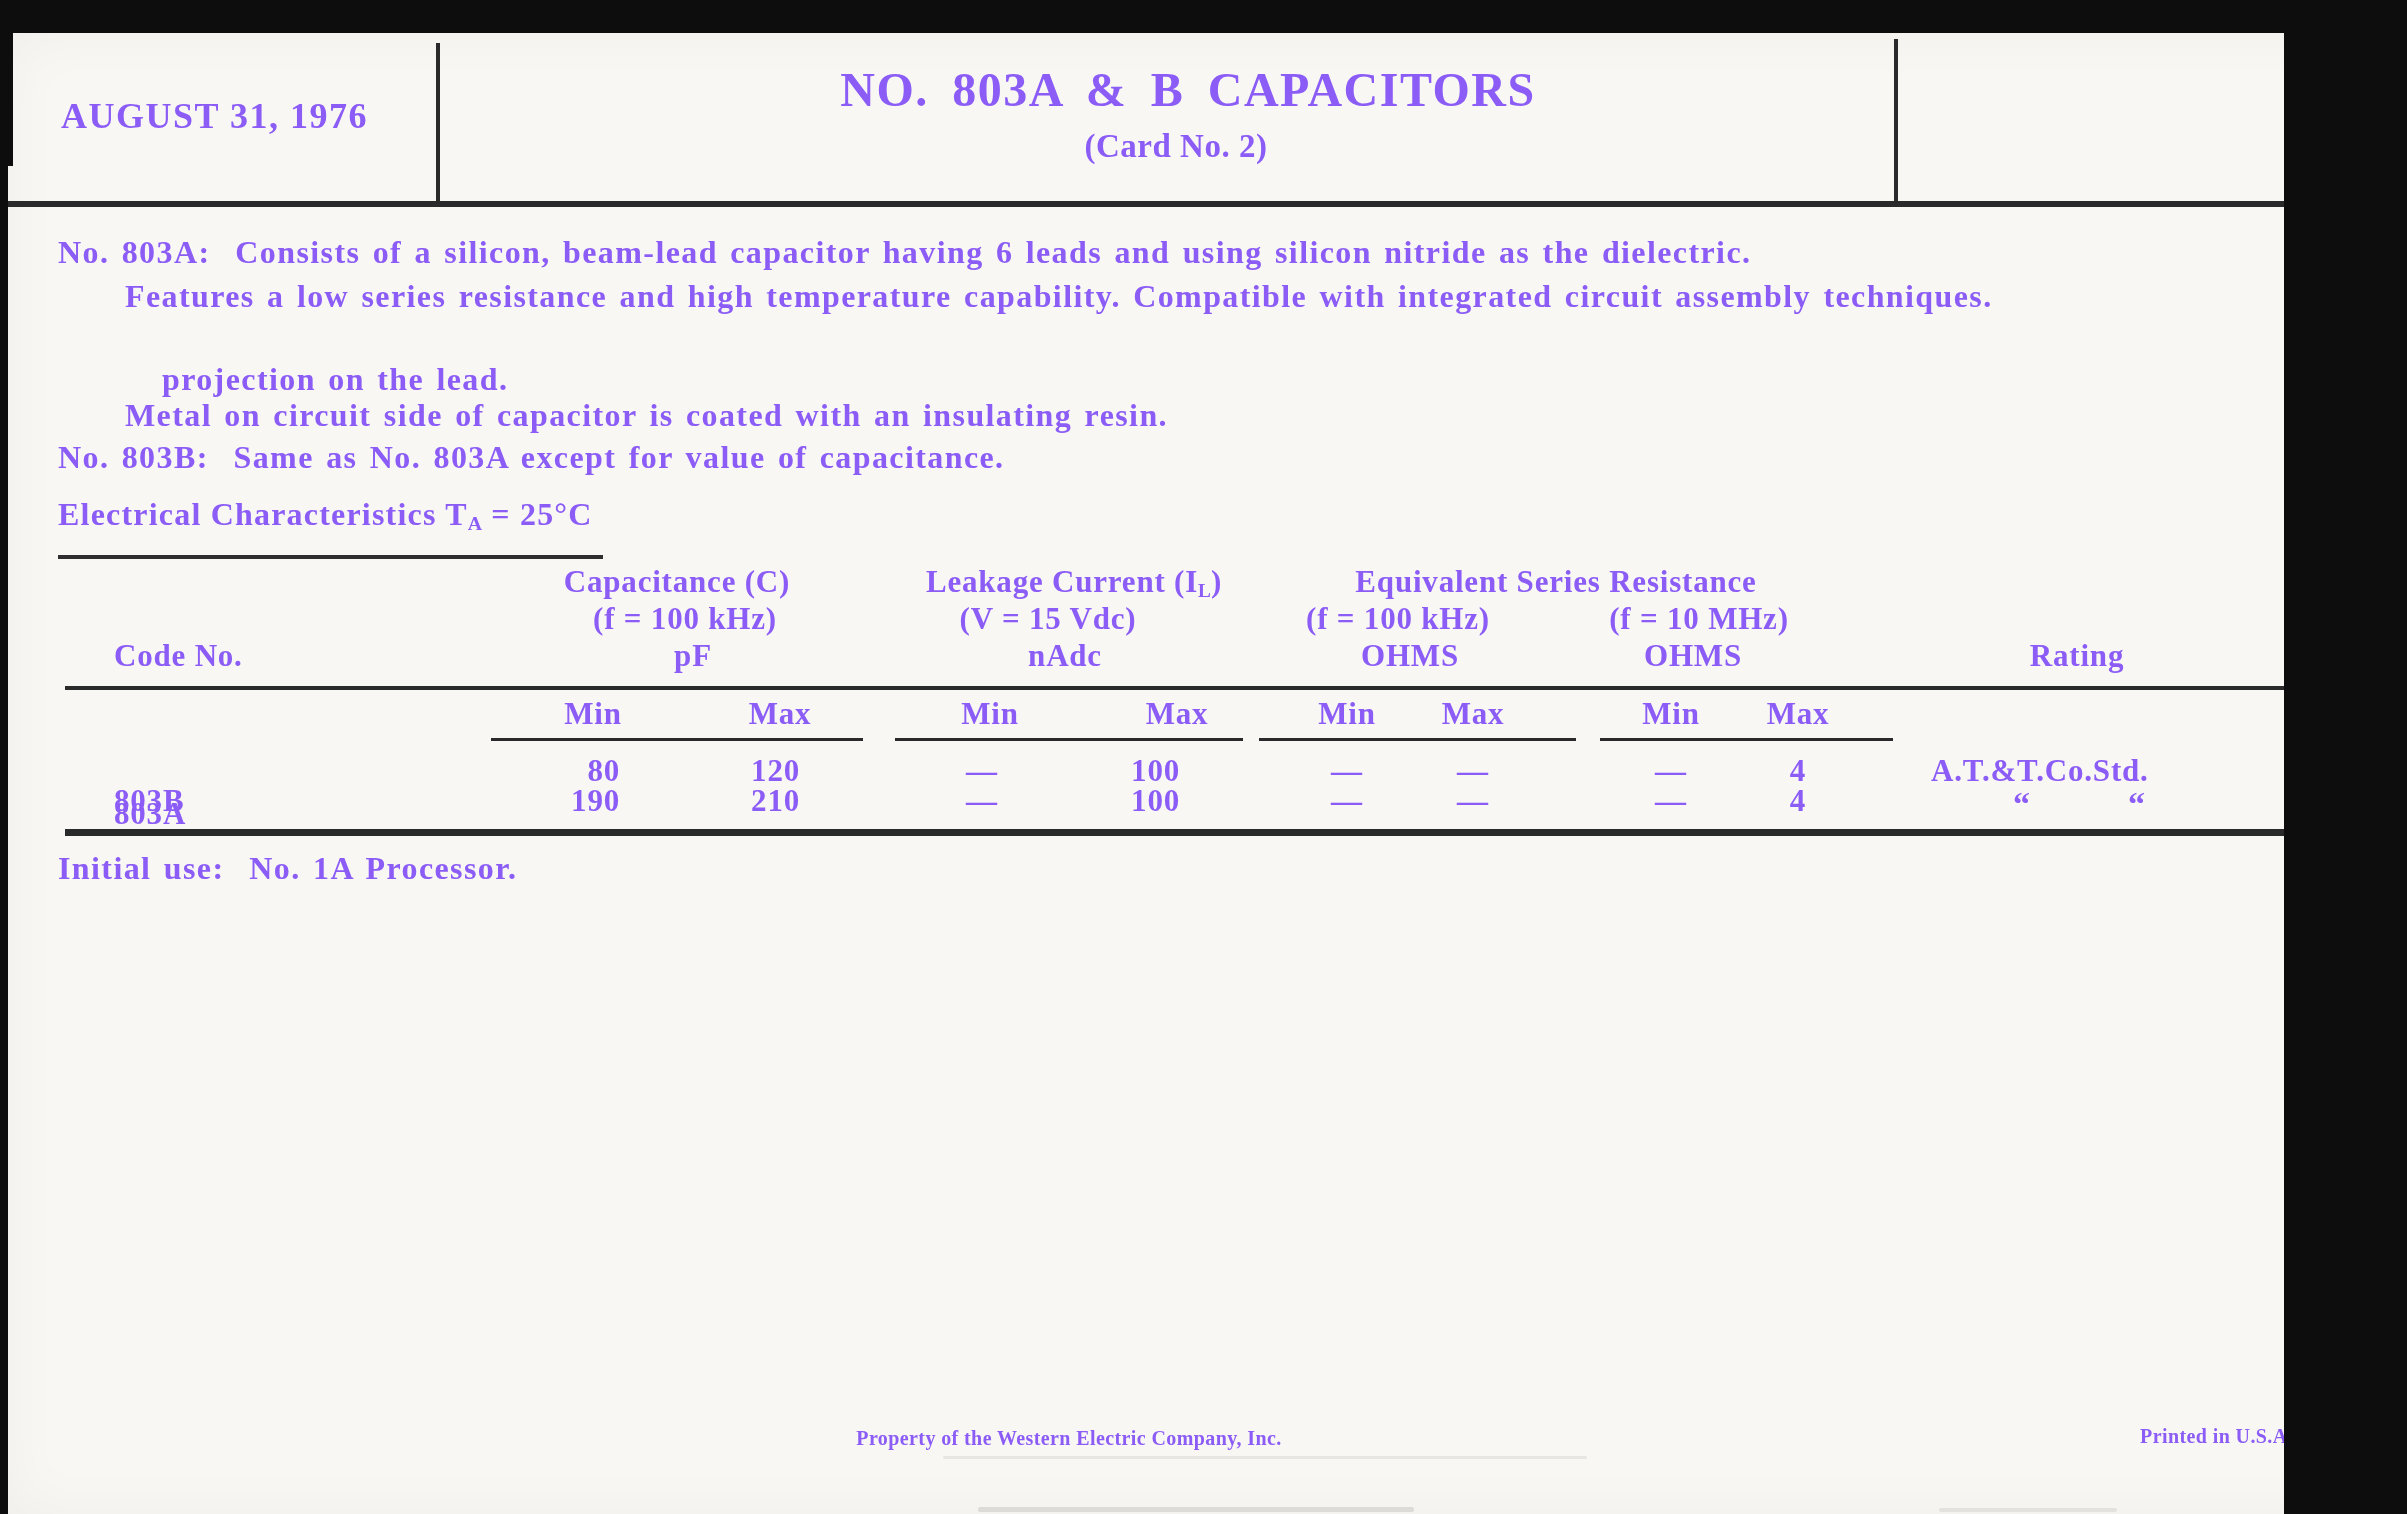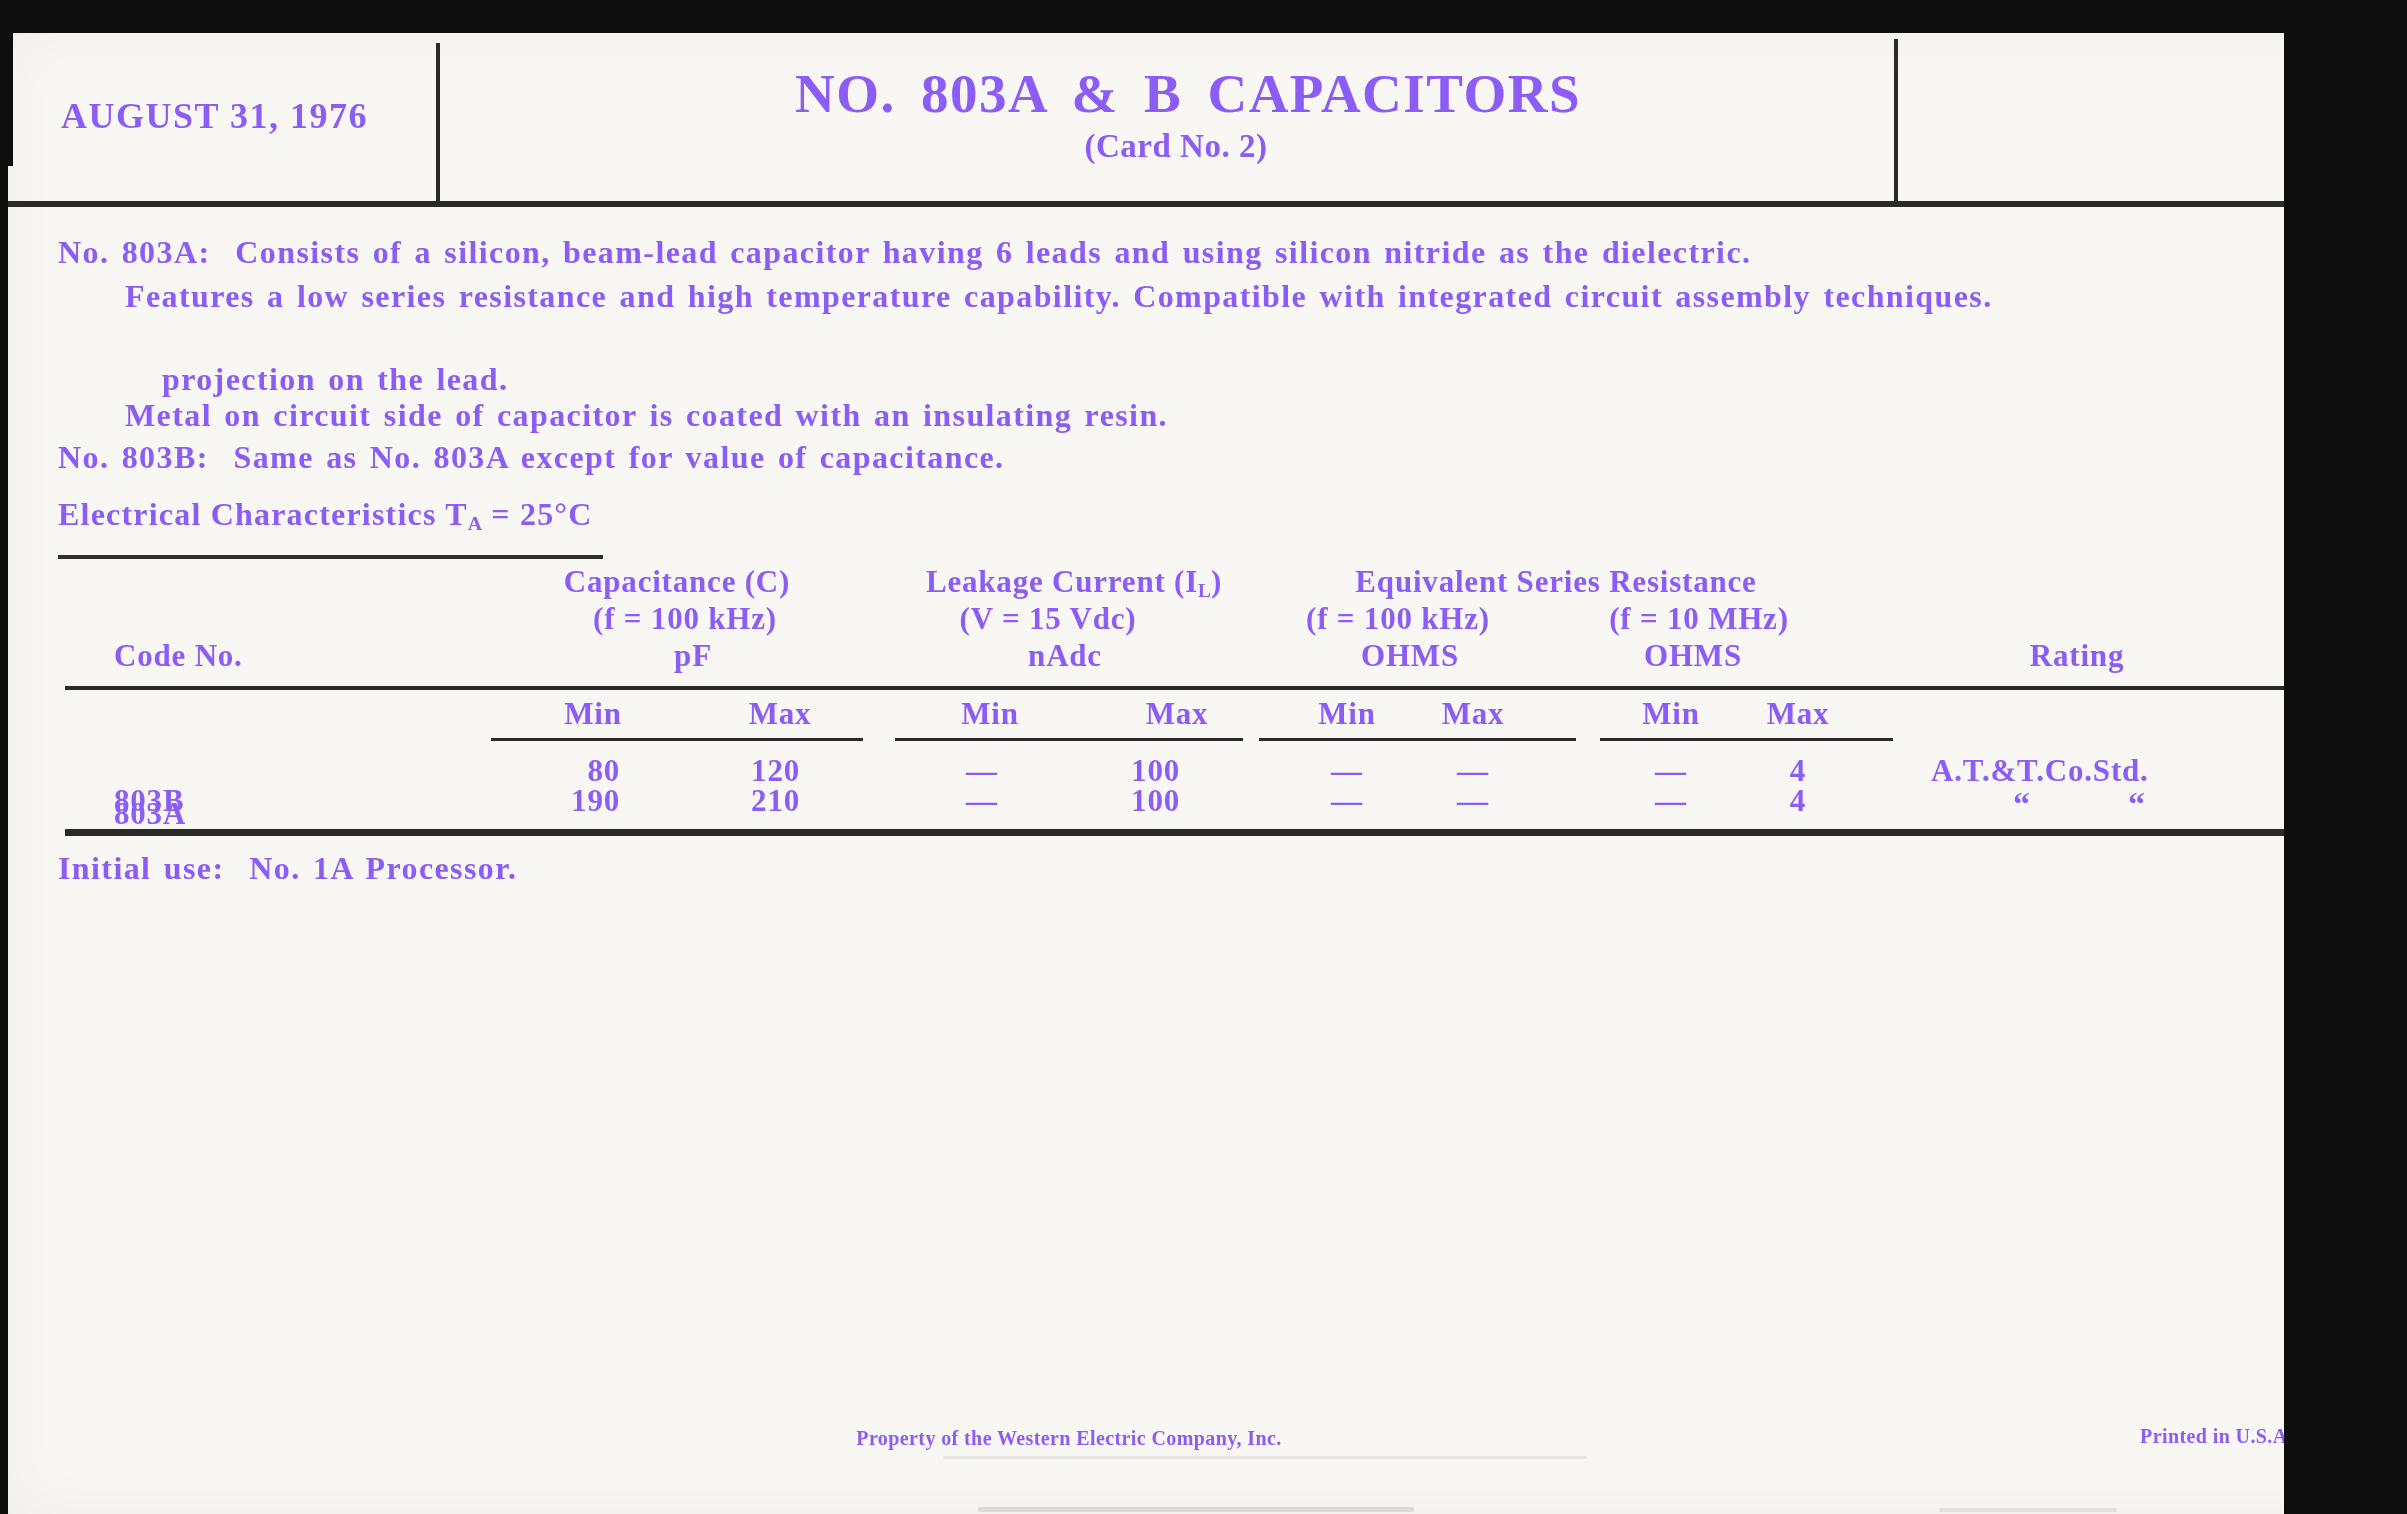--- a/index.html
+++ b/index.html
@@ -4,21 +4,21 @@
 <style>
   html,body{margin:0;padding:0;background:#0d0d0d;}
   #page{position:relative;width:2284px;height:1515px;background:#0d0d0d;overflow:hidden;
         font-family:Liberation Serif, serif;font-weight:700;color:#8b5cf6;}
   .card{position:absolute;left:8px;top:33px;width:2371px;height:1482px;
         background:#f8f7f4;box-shadow:inset 0 0 59px rgba(0,0,0,0.04);}
   .abs{position:absolute;white-space:pre;line-height:1.12;}
   .ctr{transform:translateX(-50%);text-align:center;}
   .rule{position:absolute;background:#2a2a2a;}
   .date{font-size:36px;letter-spacing:1.5px;}
-  .title{font-size:55px;letter-spacing:1.5px;word-spacing:10px;}
+  .title{font-size:48px;letter-spacing:1.5px;word-spacing:10px;}
   .subtitle{font-size:33px;letter-spacing:0.5px;}
   .ratings{font-size:36px;letter-spacing:1px;line-height:44px;text-align:center;}
   .body-line{font-size:32px;letter-spacing:1.4px;word-spacing:3px;}
   .sec-head{font-size:32px;letter-spacing:1.2px;border-bottom:4px solid #2e2e2e;
             padding-bottom:21px;padding-right:10px;}
   .th{font-size:31px;letter-spacing:0.8px;}
   .td{font-size:31px;letter-spacing:0.8px;}
   .ditto{font-size:34px;}
   .footer{font-size:20px;letter-spacing:0.4px;}
   sub.sm{font-size:0.62em;vertical-align:-0.25em;letter-spacing:0;}

